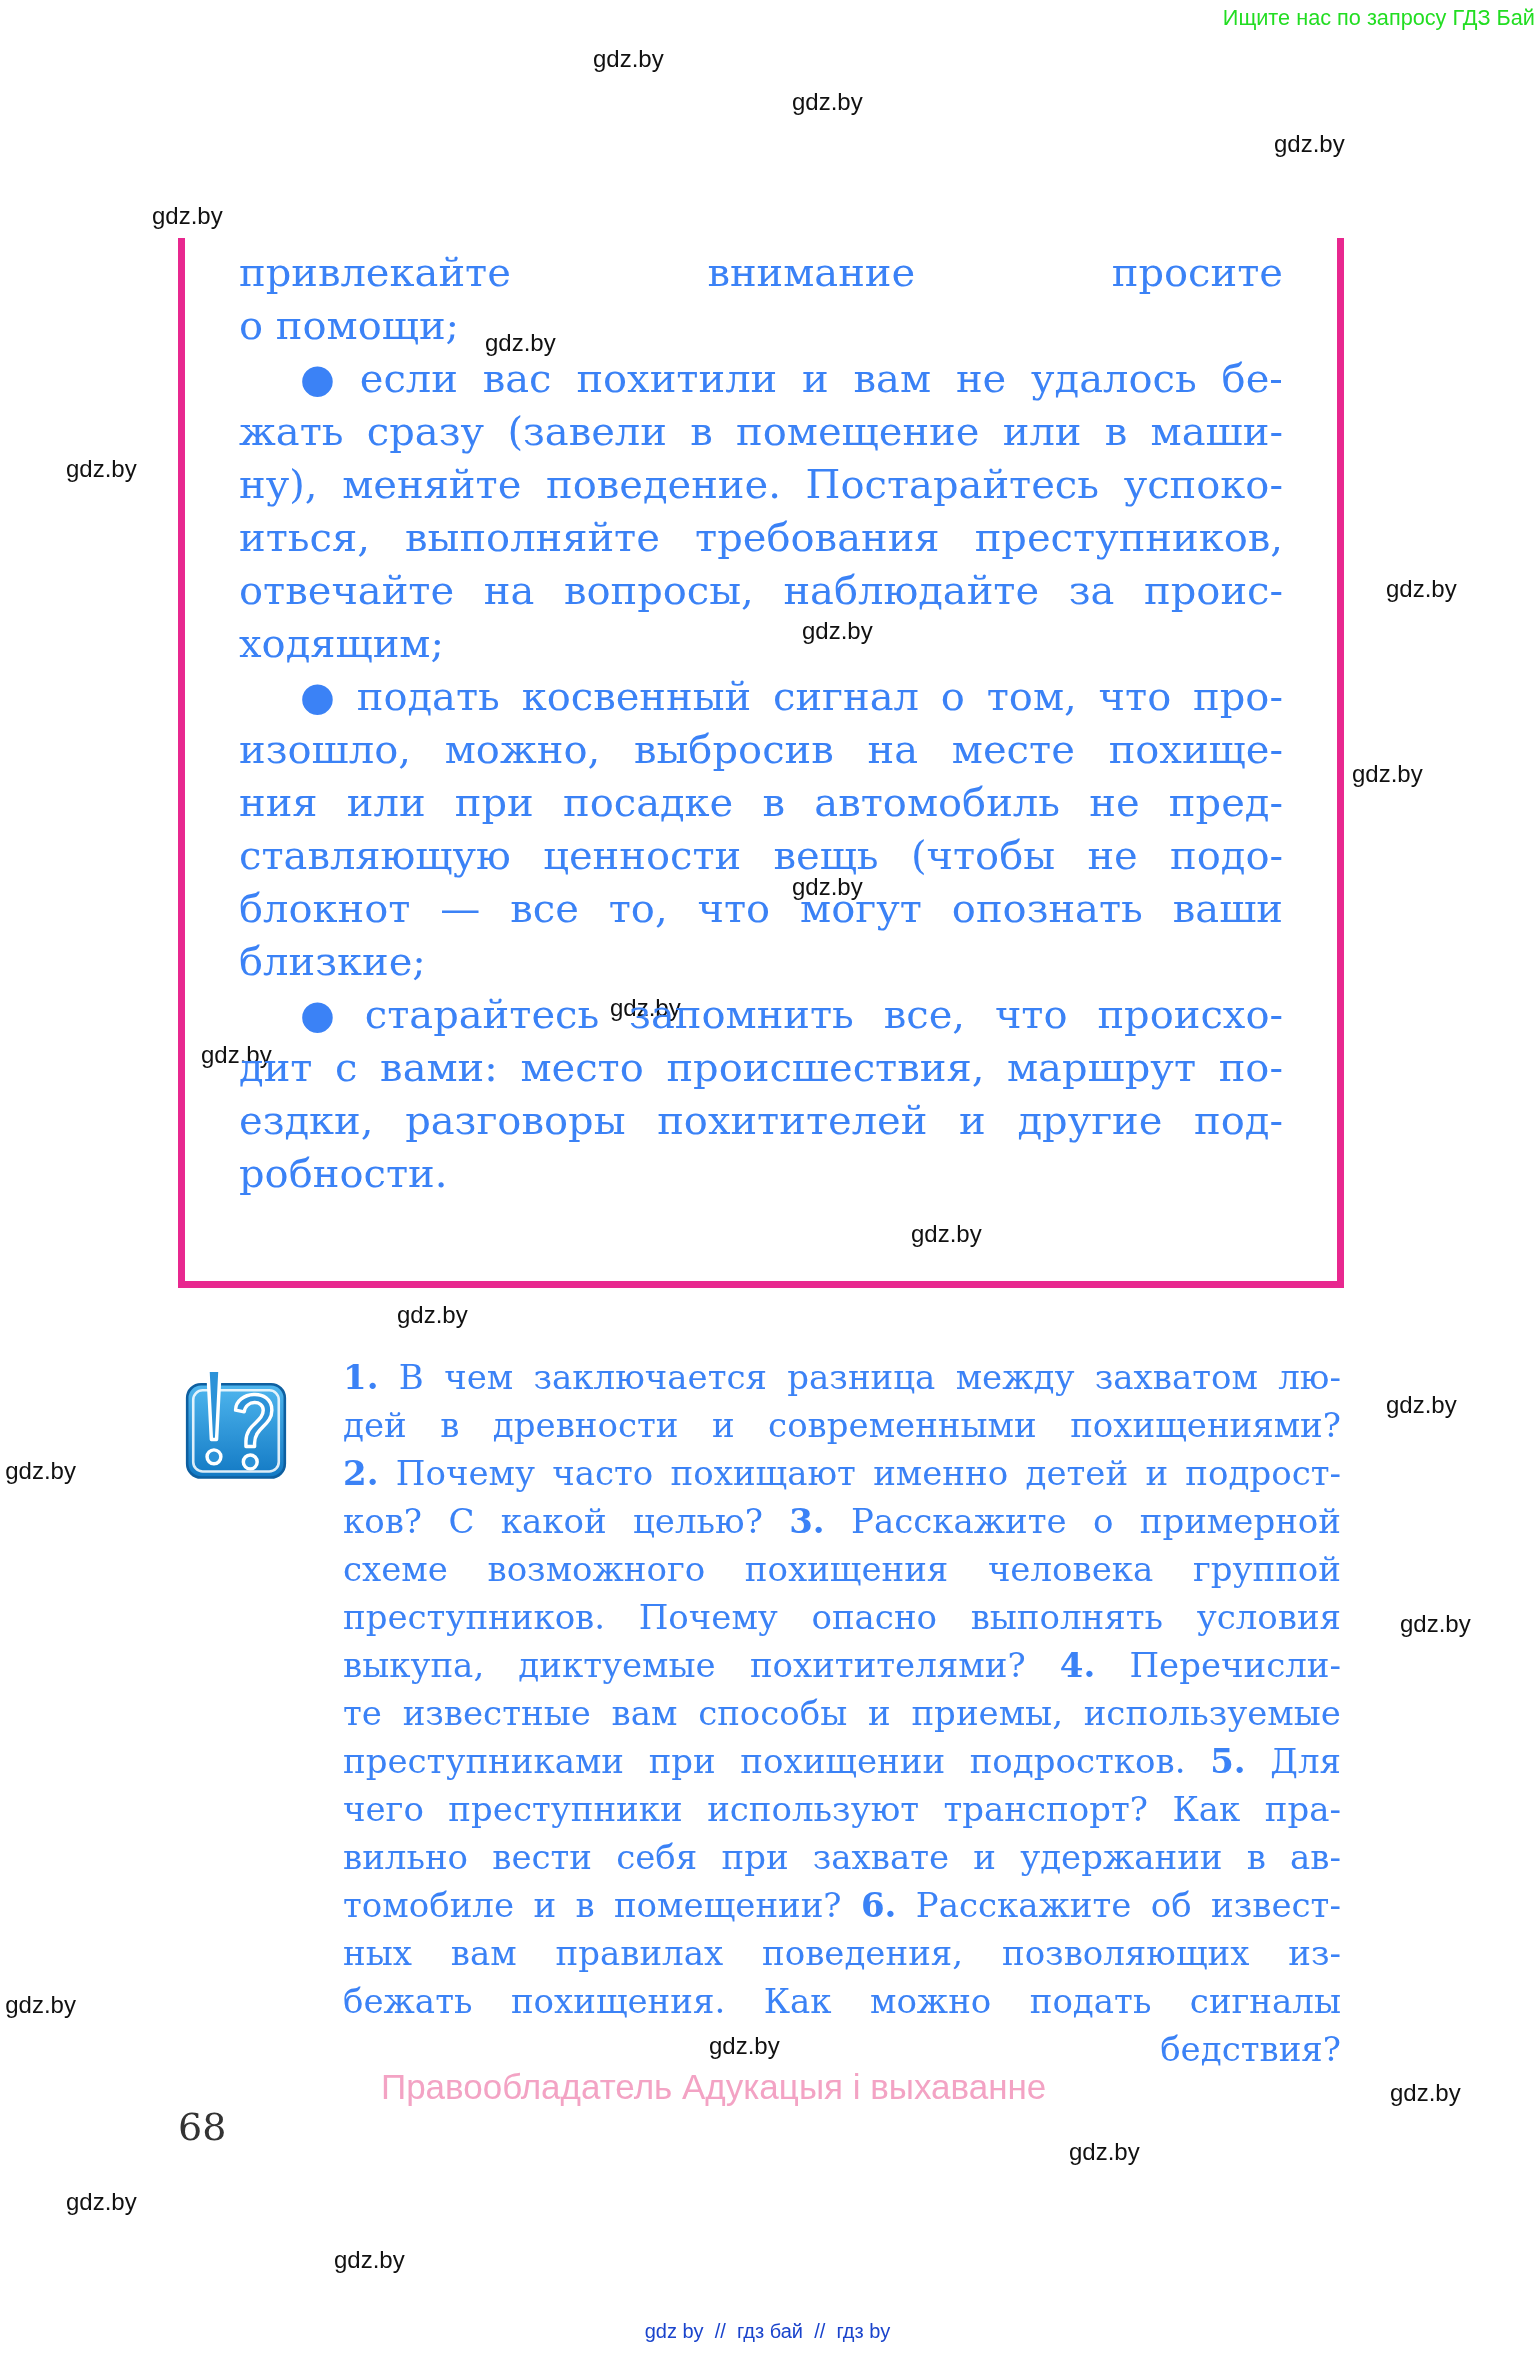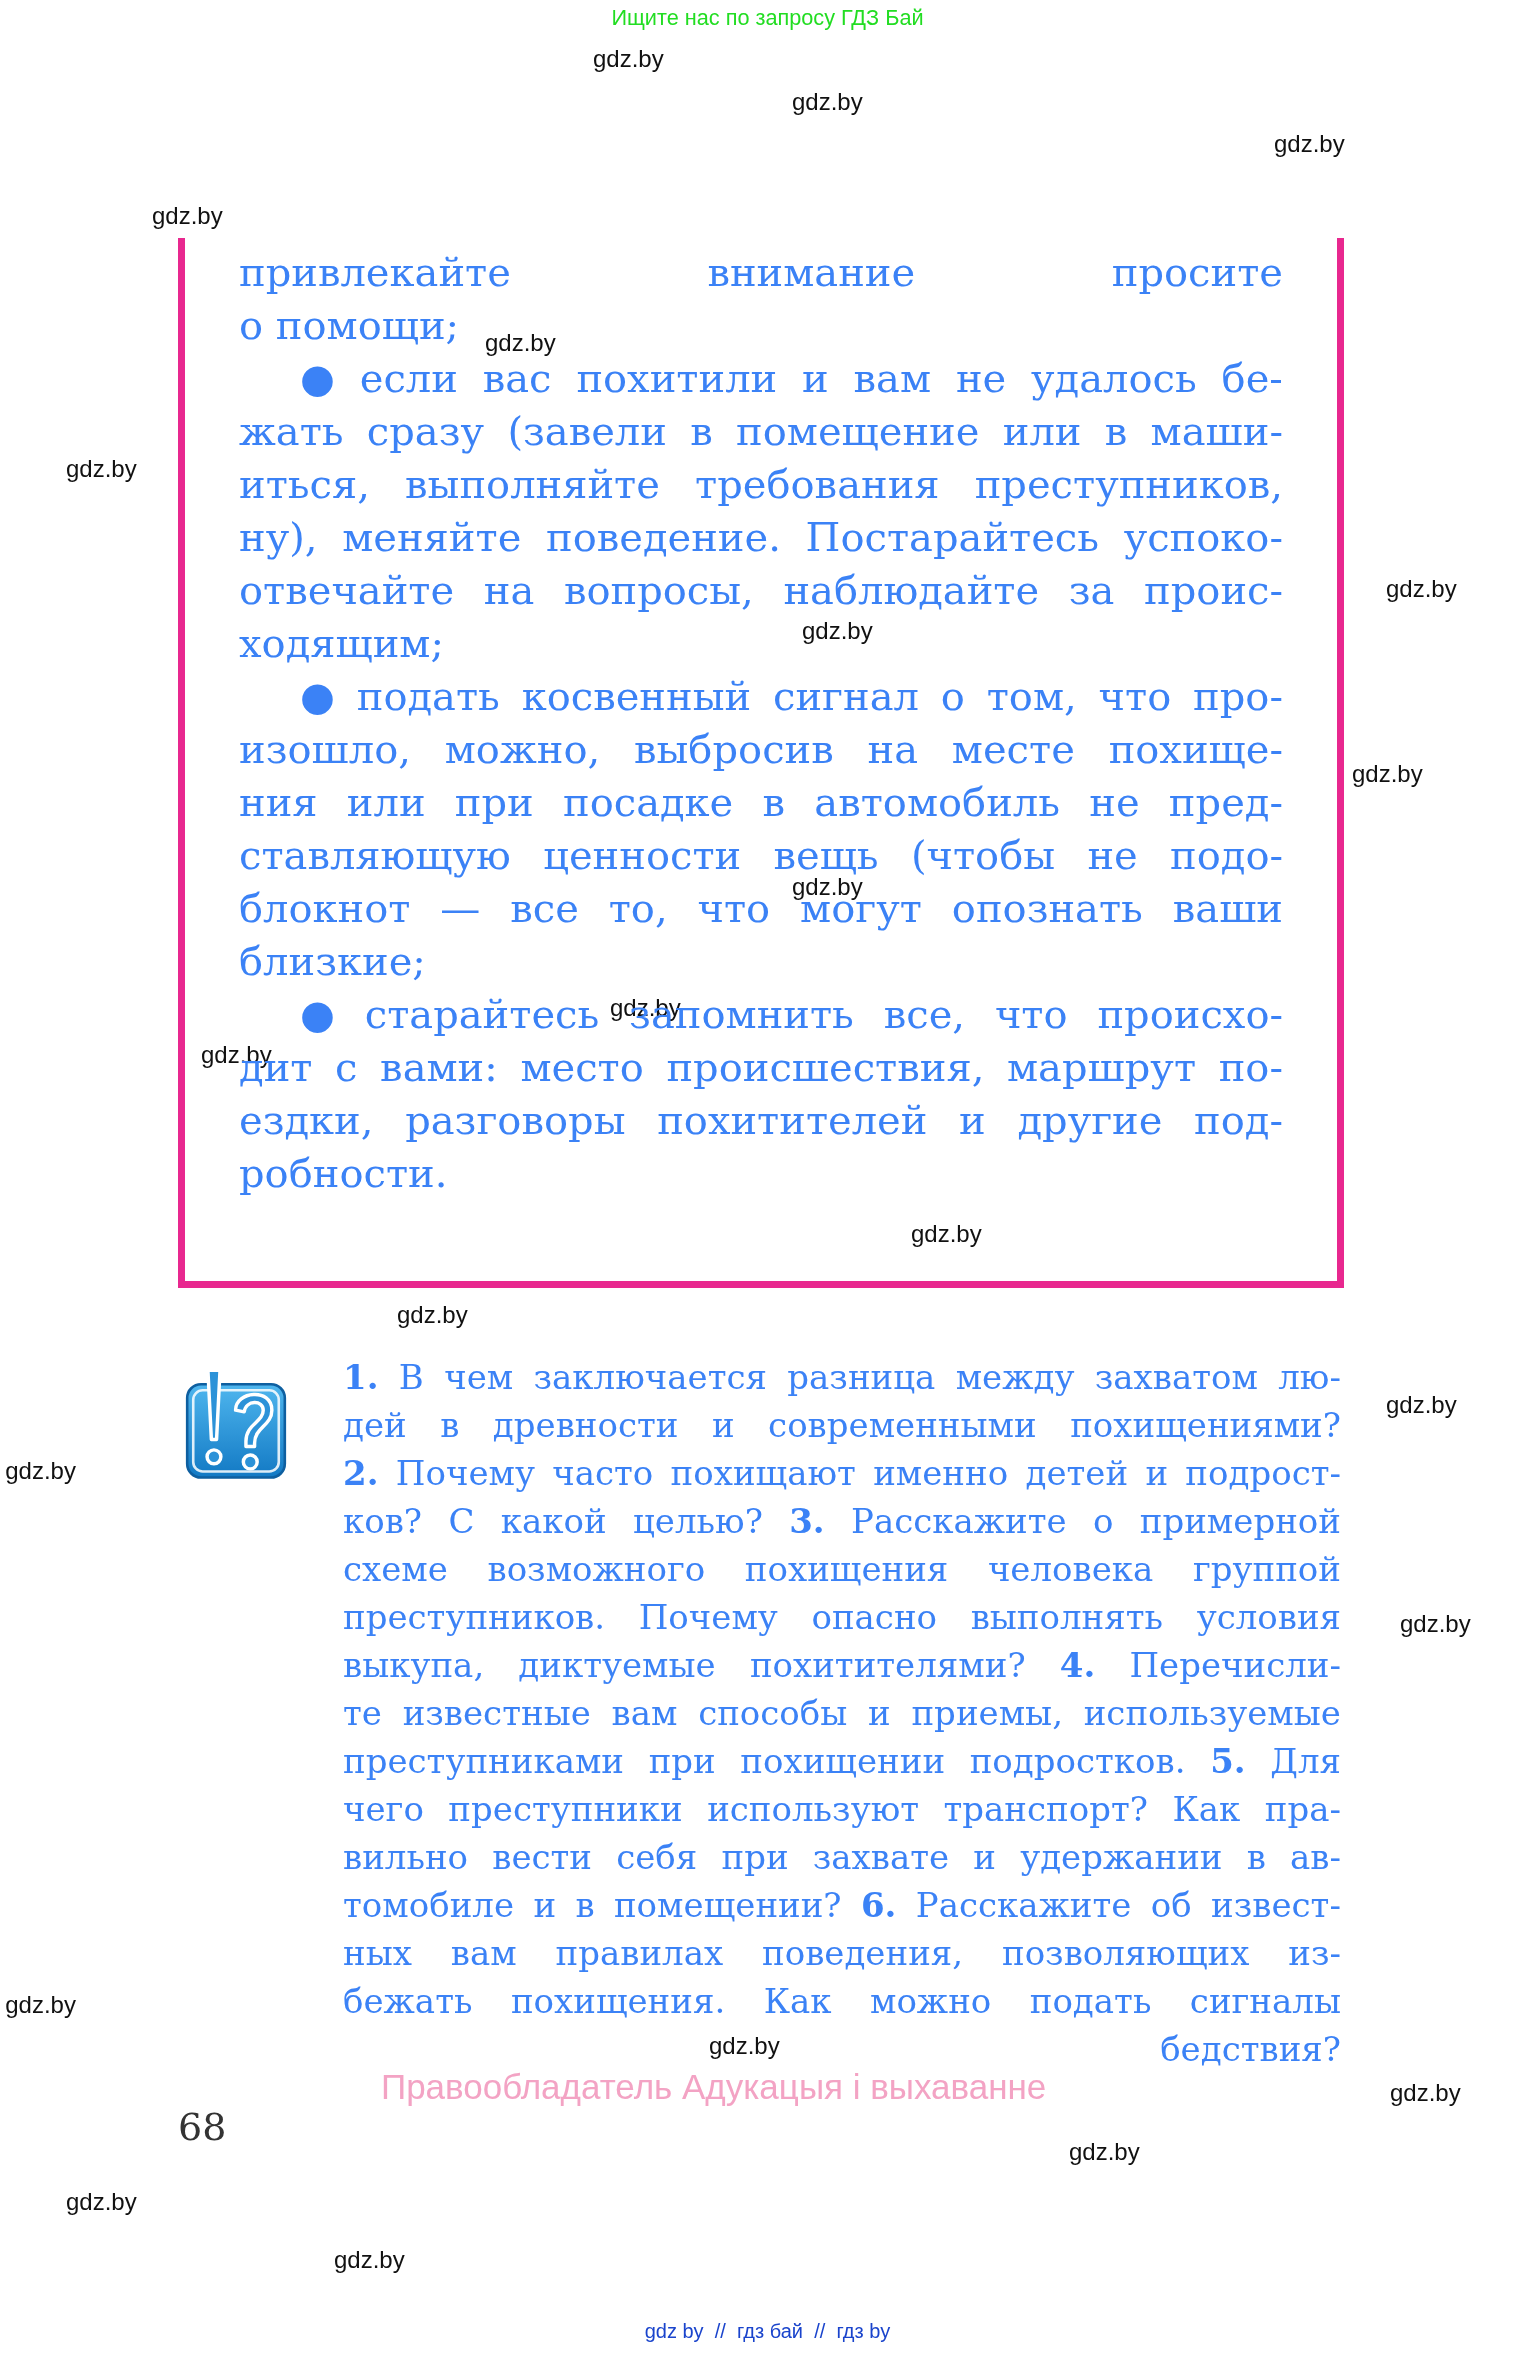--- a/index.html
+++ b/index.html
@@ -1,18 +1,18 @@
 <!DOCTYPE html>
 <html style="font-size:14px"><head>
 <meta charset="utf-8">
 <style>
   html, body { margin:0; padding:0; }
   body { width:1535px; height:2377px; background:#ffffff; position:relative; overflow:hidden; }
   .wm { position:absolute; font-family:"Liberation Sans", sans-serif; font-size:24px; color:#111; white-space:nowrap; line-height:1; }
-  .top-banner { position:absolute; left:0; width:1535px; top:5.2px; text-align:center; font-family:"Liberation Sans", sans-serif; font-size:21.7px; color:#22dd22; }
+  .top-banner { position:absolute; left:0; width:1535px; top:5.2px; text-align:right; font-family:"Liberation Sans", sans-serif; font-size:21.7px; color:#22dd22; }
   .bottom-banner { position:absolute; left:0; width:1535px; top:2320px; text-align:center; font-family:"Liberation Sans", sans-serif; font-size:20px; color:#1a44cc; }
   .frame { position:absolute; left:178px; top:238px; width:1166px; height:1050px; border-left:7px solid #e8288f; border-right:7px solid #e8288f; border-bottom:7px solid #e8288f; box-sizing:border-box; }
   .box-lines, .q-lines { position:absolute; font-family:"DejaVu Serif", serif; color:#3b82f6; }
   .box-lines { left:239px; top:246px; width:1044px; font-size:40px; }
   .box-line { height:53px; line-height:53px; white-space:nowrap; display:flex; justify-content:space-between; }
   .box-line.left { justify-content:flex-start; }
   .box-line.indent { padding-left:61px; }
   .box-line span.w { display:inline-block; }
   .q-lines { left:343px; top:1353px; width:998px; font-size:34px; }
   .q-line { height:48px; line-height:48px; white-space:nowrap; display:flex; justify-content:space-between; }
@@ -79,31 +79,31 @@
       <span class="w">жать</span>
       <span class="w">сразу</span>
       <span class="w">(завели</span>
       <span class="w">в</span>
       <span class="w">помещение</span>
       <span class="w">или</span>
       <span class="w">в</span>
       <span class="w">маши-</span>
     </div>
     <div class="box-line">
-      <span class="w">иться,</span>
-      <span class="w">выполняйте</span>
-      <span class="w">требования</span>
-      <span class="w">преступников,</span>
-    </div>
-    <div class="box-line">
       <span class="w">ну),</span>
       <span class="w">меняйте</span>
       <span class="w">поведение.</span>
       <span class="w">Постарайтесь</span>
       <span class="w">успоко-</span>
+    </div>
+    <div class="box-line">
+      <span class="w">иться,</span>
+      <span class="w">выполняйте</span>
+      <span class="w">требования</span>
+      <span class="w">преступников,</span>
     </div>
     <div class="box-line">
       <span class="w">отвечайте</span>
       <span class="w">на</span>
       <span class="w">вопросы,</span>
       <span class="w">наблюдайте</span>
       <span class="w">за</span>
       <span class="w">проис-</span>
     </div>
     <div class="box-line left">

